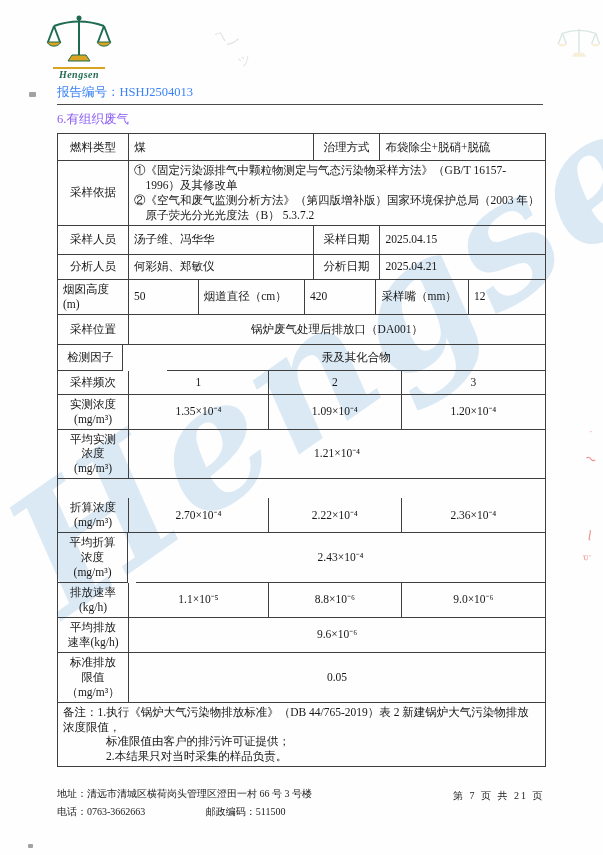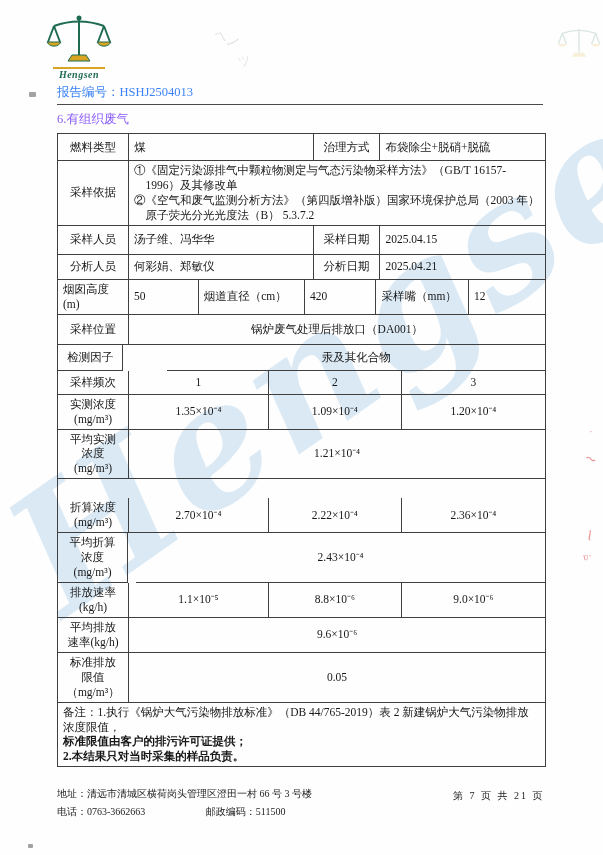--- a/index.html
+++ b/index.html
@@ -37,21 +37,21 @@
   .tr:last-child .td{border-bottom:none;}
   .cc{align-items:center;text-align:center;}
   .cl{align-items:flex-start;text-align:left;}
   .num{font-family:"Liberation Serif",serif;}
   .wL{width:14.6%;} .wA{width:37.9%;} .wB{width:13.7%;} .wC{width:33.8%;}
   .wD{width:85.4%;}
   .w3a{width:28.7%;} .w3b{width:27.3%;} .w3c{width:29.4%;}
   .s1{width:14.3%;} .s2{width:21.8%;} .s3{width:14.7%;} .s4{width:19.0%;} .s5{width:15.6%;}
   .w100{width:100%;}
   .hang{margin-left:1em;text-indent:-1em;}
-  .remark-ind{font-weight:bold;}
+  .remark-ind{margin-left:43px;}
   
   .footer{position:absolute;left:57px;top:787px;font-size:10px;color:#222;}
   .footer .row2{margin-top:4px;}
   .postal{margin-left:58px;}
   .pagenum{position:absolute;left:453px;top:789px;font-size:10px;color:#222;letter-spacing:2px;}
   
   .redmark{position:absolute;color:var(--red_mark);opacity:.55;font-size:11px;z-index:2;}
   .edge-dot{position:absolute;background:#555;opacity:.55;border-radius:1px;}
 </style>
 </head>

